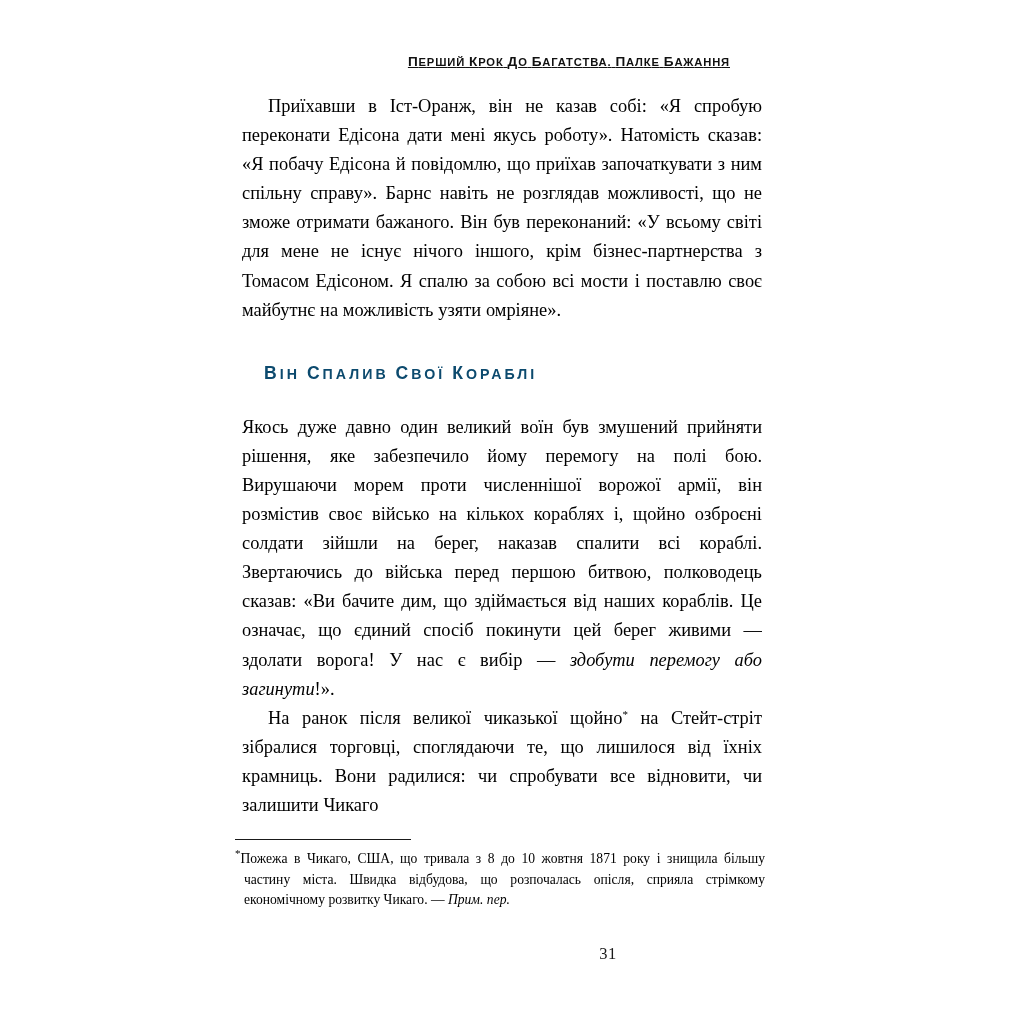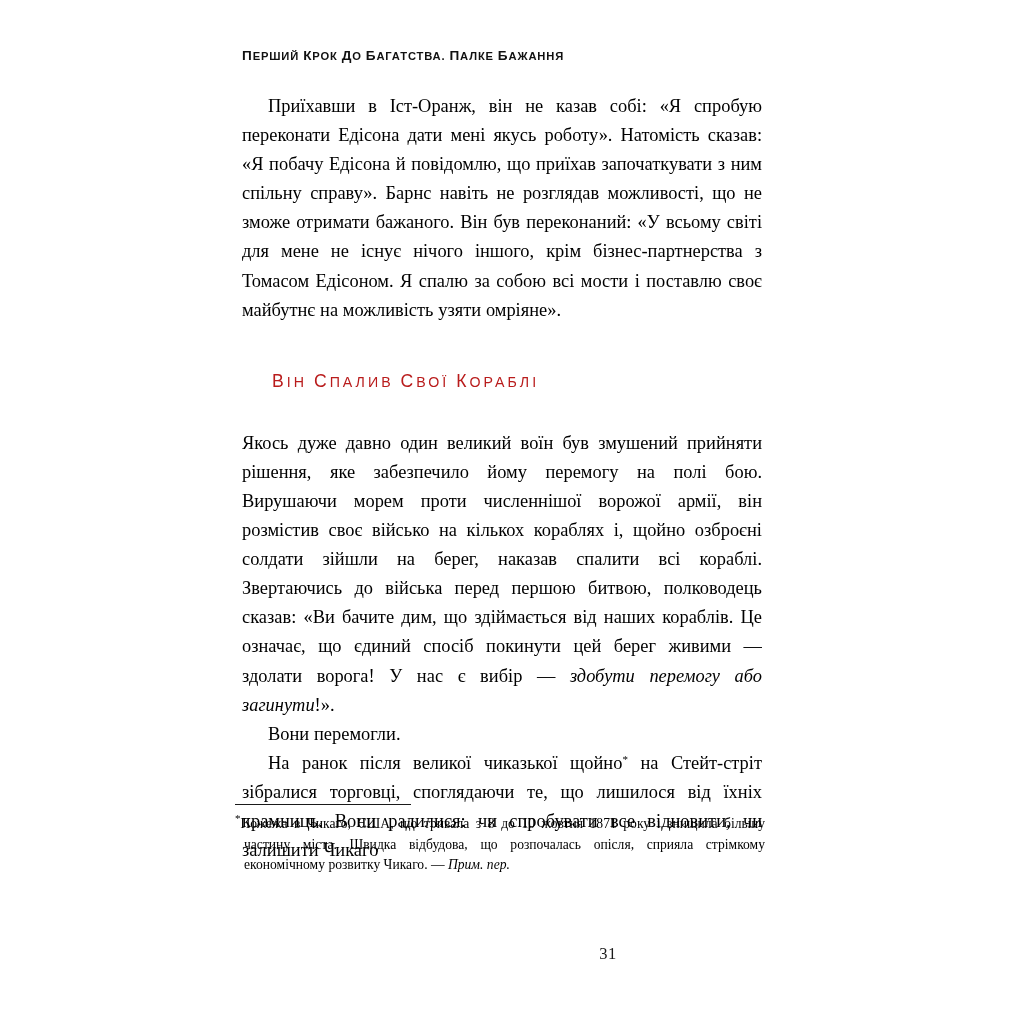--- a/index.html
+++ b/index.html
@@ -20,29 +20,30 @@
     position: relative;
     width: 1024px;
     height: 1024px;
     box-sizing: border-box;
   }
 
   
   .running-header {
     position: absolute;
     left: 242px;
-    top: 48px;
+    top: 54px;
     width: 488px;
-    text-align: left;
+    text-align: right;
     font-family: "Liberation Sans", "DejaVu Sans", sans-serif;
     font-weight: bold;
     font-size: 11.2px;
     letter-spacing: 0.85px;
     color: #111111;
     white-space: nowrap;
+    text-decoration: underline;
   }
   .running-header .cap {
     font-size: 13.6px;
   }
 
   
   .textblock {
     position: absolute;
     left: 242px;
     top: 92px;
@@ -66,40 +67,40 @@
 
   sup.fnmark {
     font-size: 11px;
     line-height: 0;
     vertical-align: 0.52em;
     letter-spacing: 0;
   }
 
   
   h2.section-heading {
-    margin: 8px;
+    margin: 0;
     padding: 0;
     font-family: "Liberation Sans", "DejaVu Sans", sans-serif;
-    font-weight: normal;
+    font-weight: bold;
     font-size: 14.2px;
     letter-spacing: 3.0px;
-    color: #b91c1c;
+    color: #0c4a6e;
     text-indent: 22px;
     white-space: nowrap;
   }
   h2.section-heading .cap { font-size: 17.6px; }
 
   .gap-before-heading { height: 38px; }
   .gap-after-heading  { height: 29px; }
 
   
   .footnote-area {
     position: absolute;
     left: 235px;
-    top: 804px;
+    top: 839px;
     width: 530px;
   }
   .footnote-rule {
     width: 176px;
     height: 0;
     border-top: 1px solid #1a1a1a;
     margin: 0 0 9px 0;
   }
   p.footnote {
     margin: 0;
@@ -140,21 +141,20 @@
 
 
     <div class="gap-before-heading"></div>
 
     <h2 class="section-heading"><span class="cap">В</span><span>І</span><span>Н</span><span> </span><span class="cap">С</span><span>П</span><span>А</span><span>Л</span><span>И</span><span>В</span><span> </span><span class="cap">С</span><span>В</span><span>О</span><span>Ї</span><span> </span><span class="cap">К</span><span>О</span><span>Р</span><span>А</span><span>Б</span><span>Л</span><span>І</span></h2>
 
     <div class="gap-after-heading"></div>
 
     <p class="body noindent"><span>Якось дуже давно один великий воїн був змушений прийняти рішення, яке забезпечило йому перемогу на полі бою. Вирушаючи морем проти численнішої ворожої армії, він розмістив своє військо на кількох кораблях і, щойно озброєні солдати зійшли на берег, наказав спалити всі кораблі. Звертаючись до війська перед першою битвою, полководець сказав: «Ви бачите дим, що здіймається від наших кораблів. Це означає, що єдиний спосіб покинути цей берег живими — здолати ворога! У нас є вибір — </span><em class="i">здобути перемогу або загинути</em><span>!».</span></p>
 
-    <p class="body indent">Вони перемогли.</p>
 
 
     <p class="body indent"><span>На ранок після великої чиказької щойно</span><sup class="fnmark">*</sup><span> на Стейт-стріт зібралися торговці, споглядаючи те, що лишилося від їхніх крамниць. Вони радилися: чи спробувати все відновити, чи залишити Чикаго</span></p>
 
   </div>
 
   <div class="footnote-area">
     <div class="footnote-rule"></div>
     <p class="footnote"><sup class="fnmark">*</sup><span>Пожежа в Чикаго, США, що тривала з 8 до 10 жовтня 1871 року і знищила більшу частину міста. Швидка відбудова, що розпочалась опісля, сприяла стрімкому економічному розвитку Чикаго. — </span><em class="i">Прим. пер.</em></p>
   </div>

